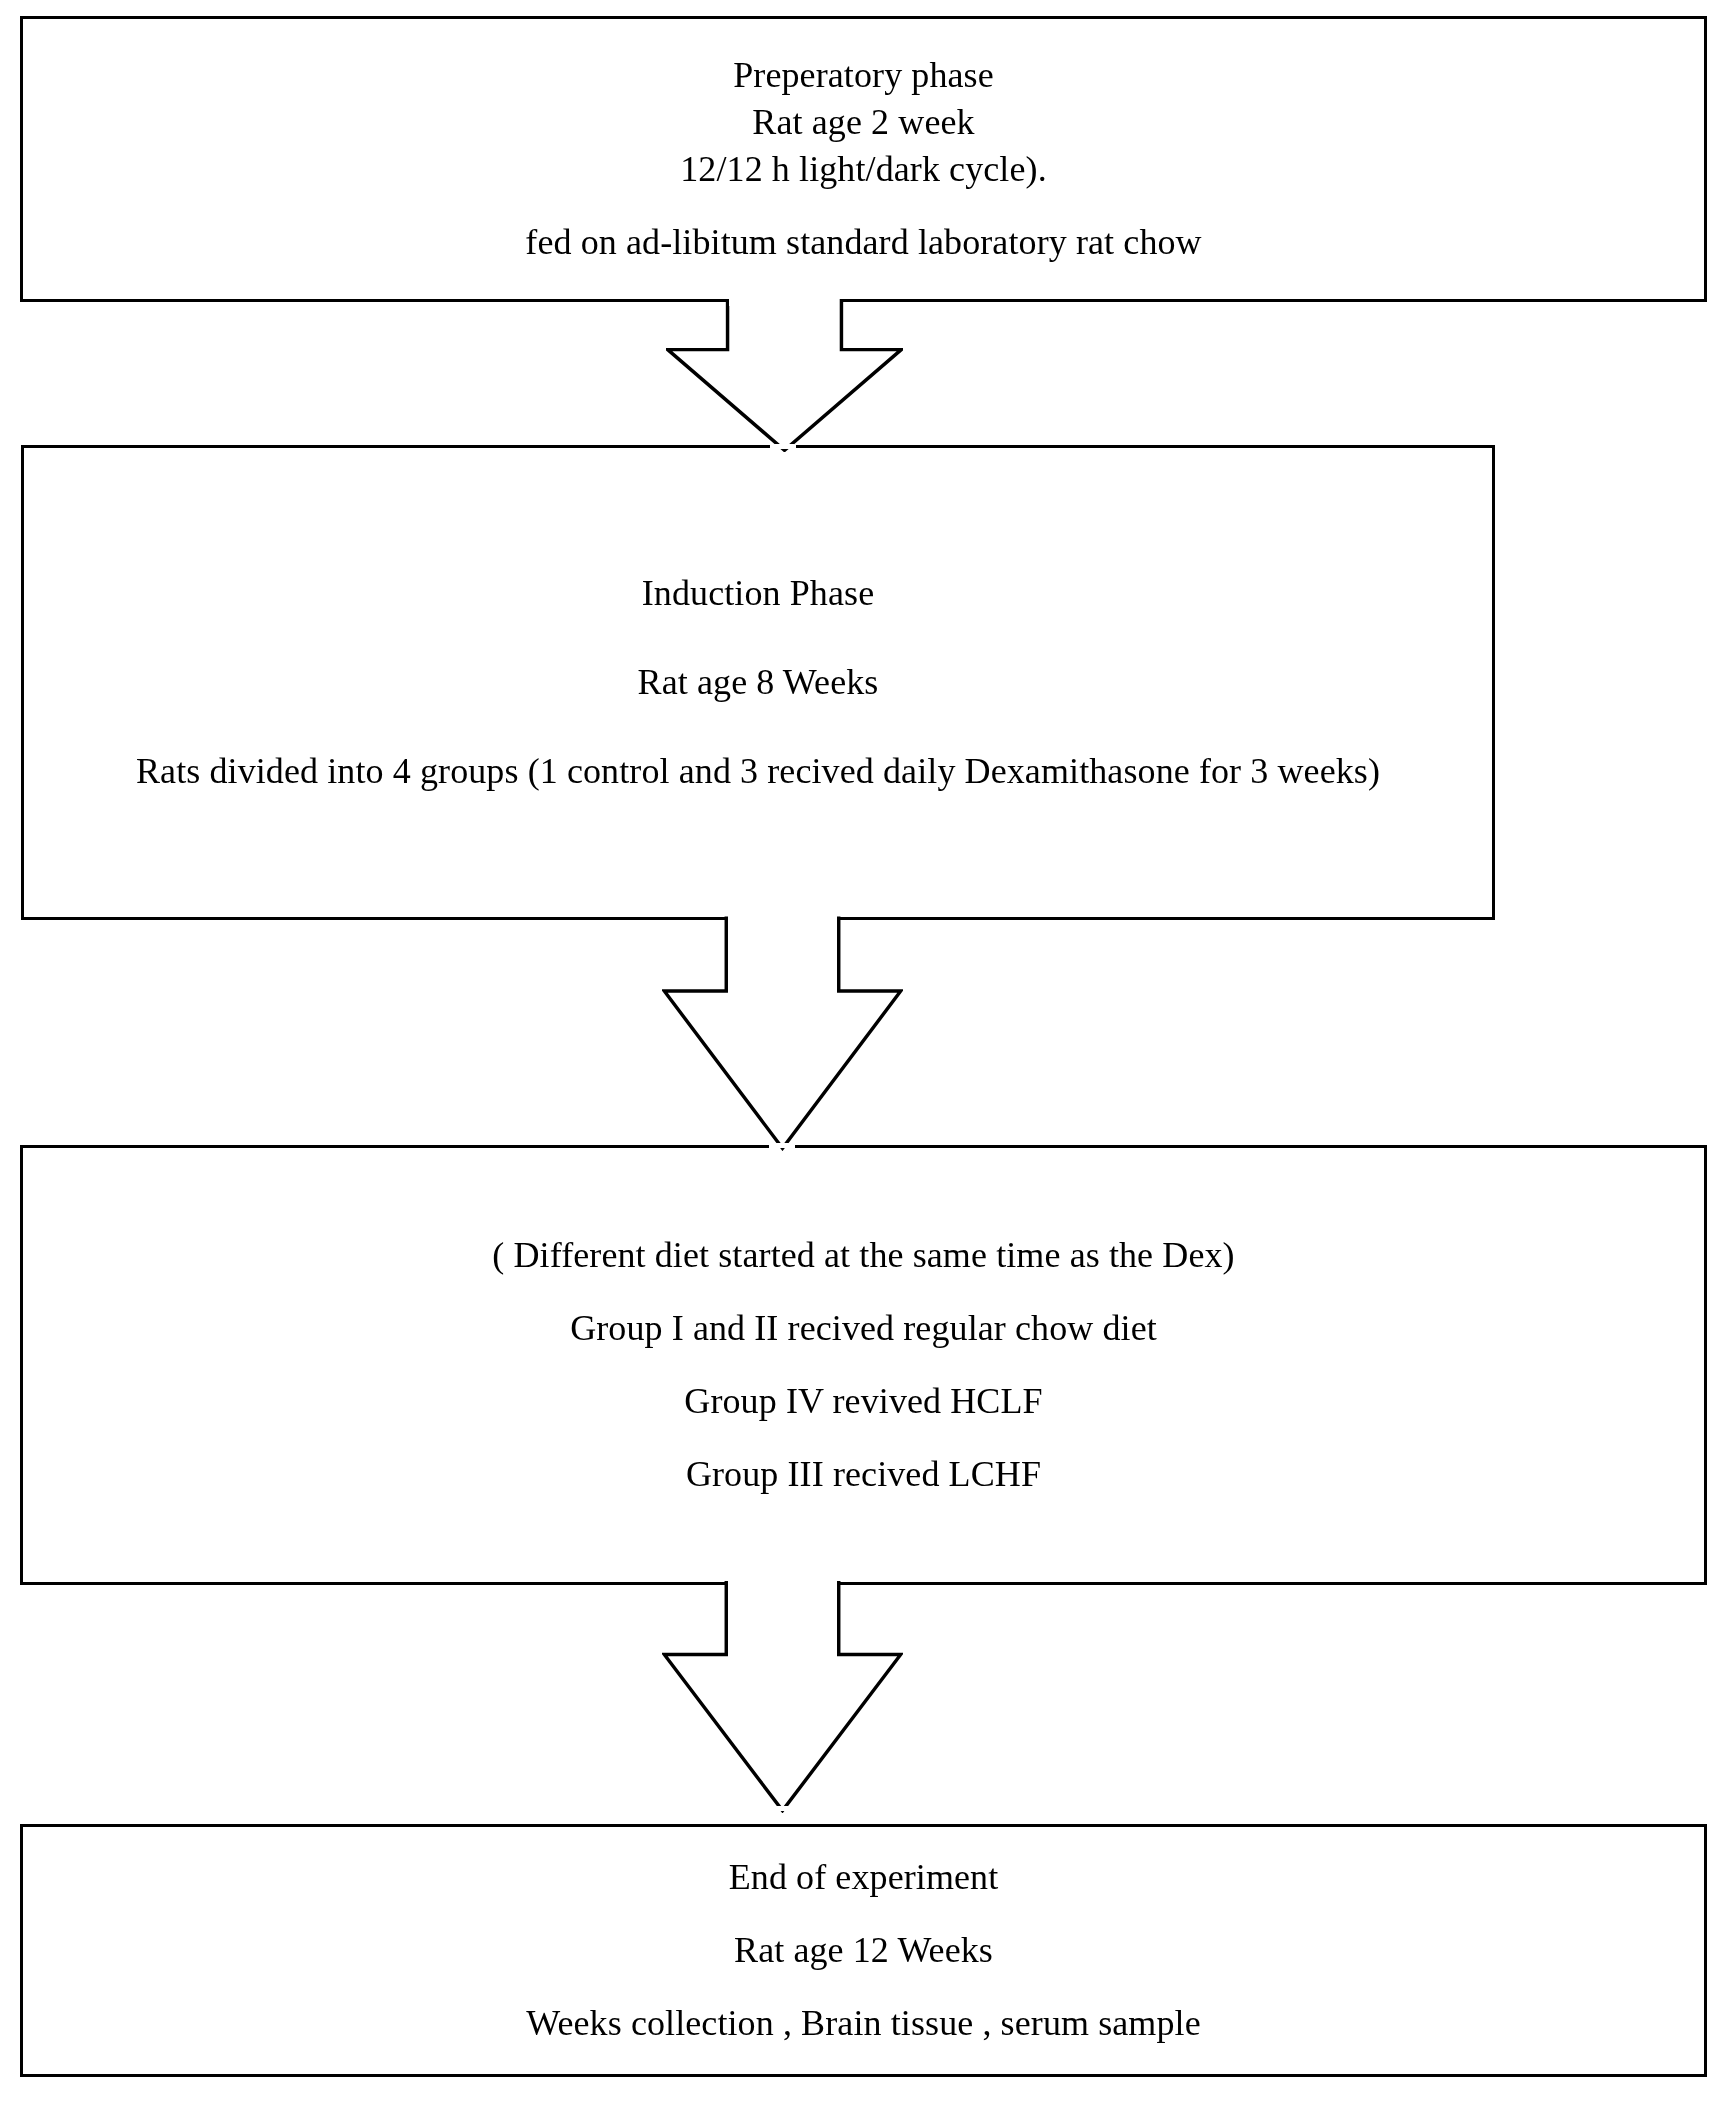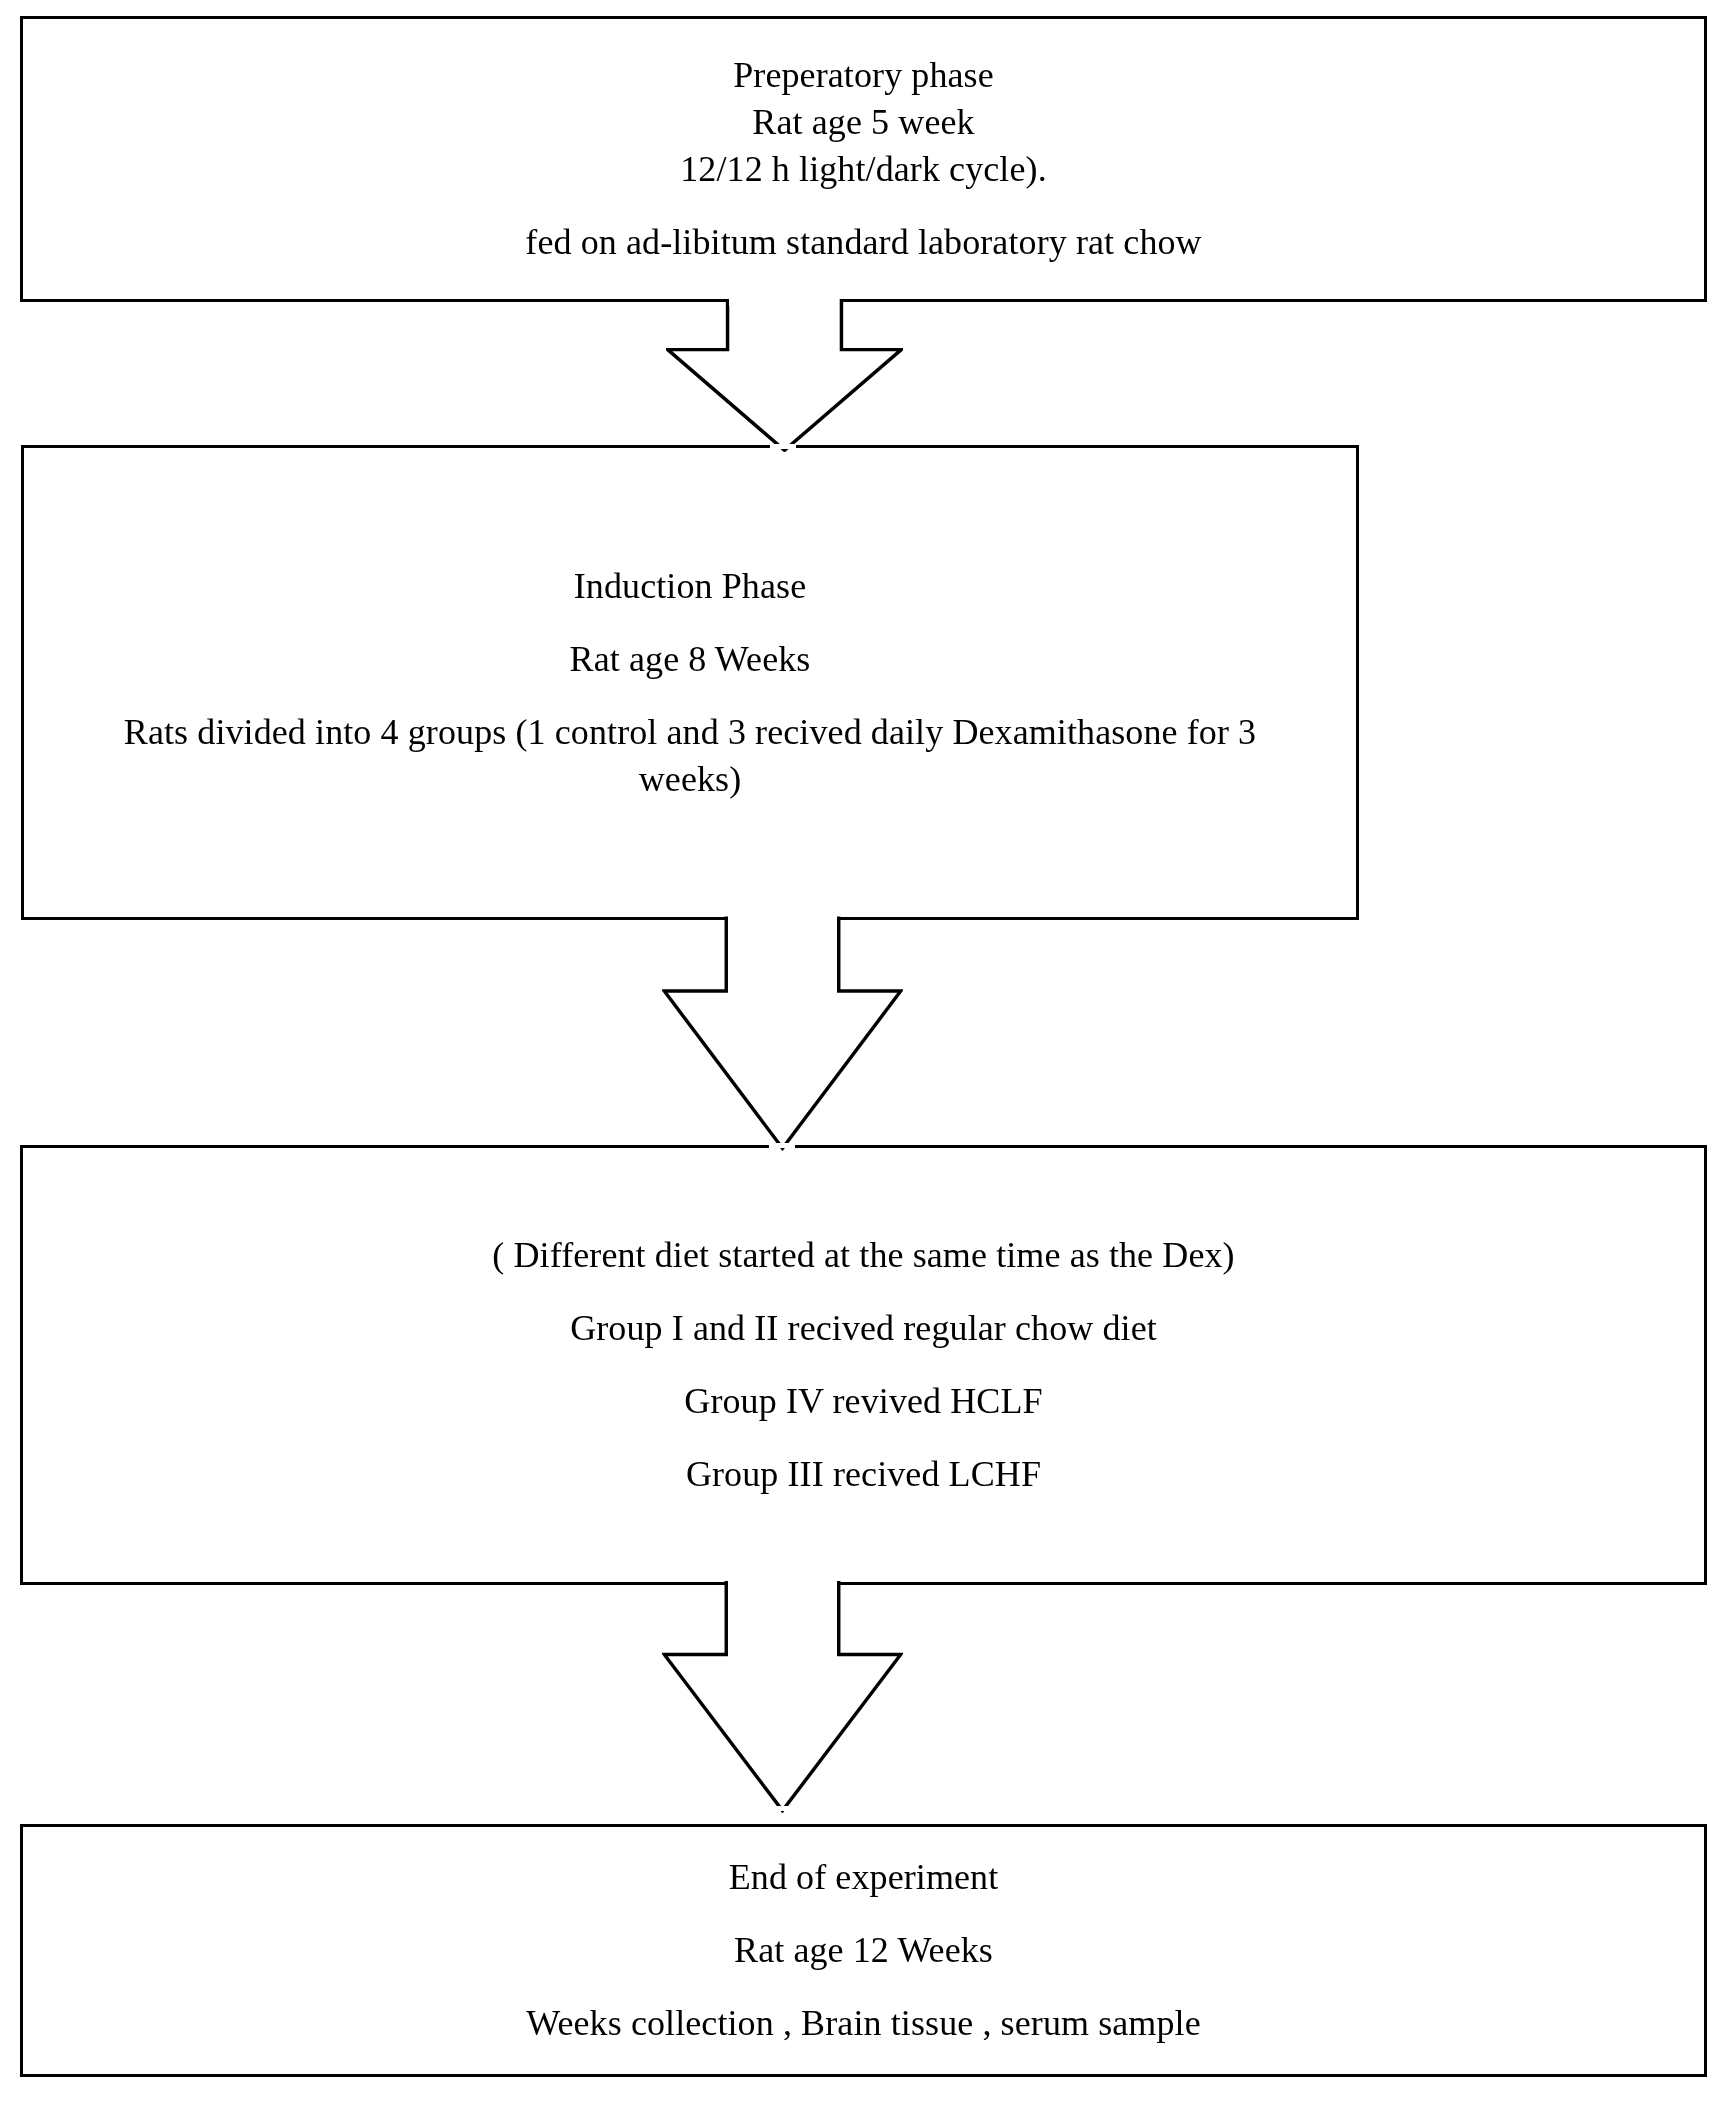--- a/index.html
+++ b/index.html
@@ -60,37 +60,37 @@
     z-index: 4;
   }
 </style>
 </head>
 <body>
 
 <div id="page">
 
   <div class="flow-box" style="left:20px; top:16px; width:1687px; height:286px; padding:0 34px;">
     <span class="flow-line">Preperatory phase</span>
-    <span class="flow-line">Rat age 5 week</span>
+    <span class="flow-line">Rat age 2 week</span>
     <span class="flow-line">12/12 h light/dark cycle).</span>
     <span class="flow-line gap-before">fed on ad-libitum standard laboratory rat chow</span>
   </div>
 
   <div class="connector" style="left:666px; top:299px; width:237px; height:153px;">
     <svg width="237" height="153" viewBox="0 0 412 266">
 
       <path d="M 107 0 L 107 88 L 3 88 L 206 263 L 409 88 L 305 88 L 305 0" fill="#ffffff" stroke="#000000" stroke-width="6" stroke-linejoin="miter" stroke-linecap="butt"></path>
     </svg>
   </div>
 
   <div class="shaft-mask" style="left:729px; top:299px; width:109px; height:7px;"></div>
 
   <div class="shaft-mask" style="left:770px; top:444px; width:26.4px; height:5.2px;"></div>
 
-  <div class="flow-box" style="left:21px; top:445px; width:1338px; height:475px; padding:0 63px;">
+  <div class="flow-box" style="left:21px; top:445px; width:1474px; height:475px; padding:0 63px;gap:16px;">
     <span class="flow-line">Induction Phase</span>
     <span class="flow-line gap-before">Rat age 8 Weeks</span>
     <span class="flow-line wrapped gap-before" style="max-width:1517px;">Rats divided into 4 groups (1 control and 3 recived  daily Dexamithasone for 3 weeks)</span>
   </div>
 
   <div class="connector" style="left:662px; top:916px; width:241px; height:235px;">
     <svg width="241" height="235" viewBox="0 0 420 408">
       <path d="M 112 0 L 112 130 L 4 130 L 210 404 L 416 130 L 308 130 L 308 0" fill="#ffffff" stroke="#000000" stroke-width="6" stroke-linejoin="miter" stroke-linecap="butt"></path>
     </svg>
   </div>

